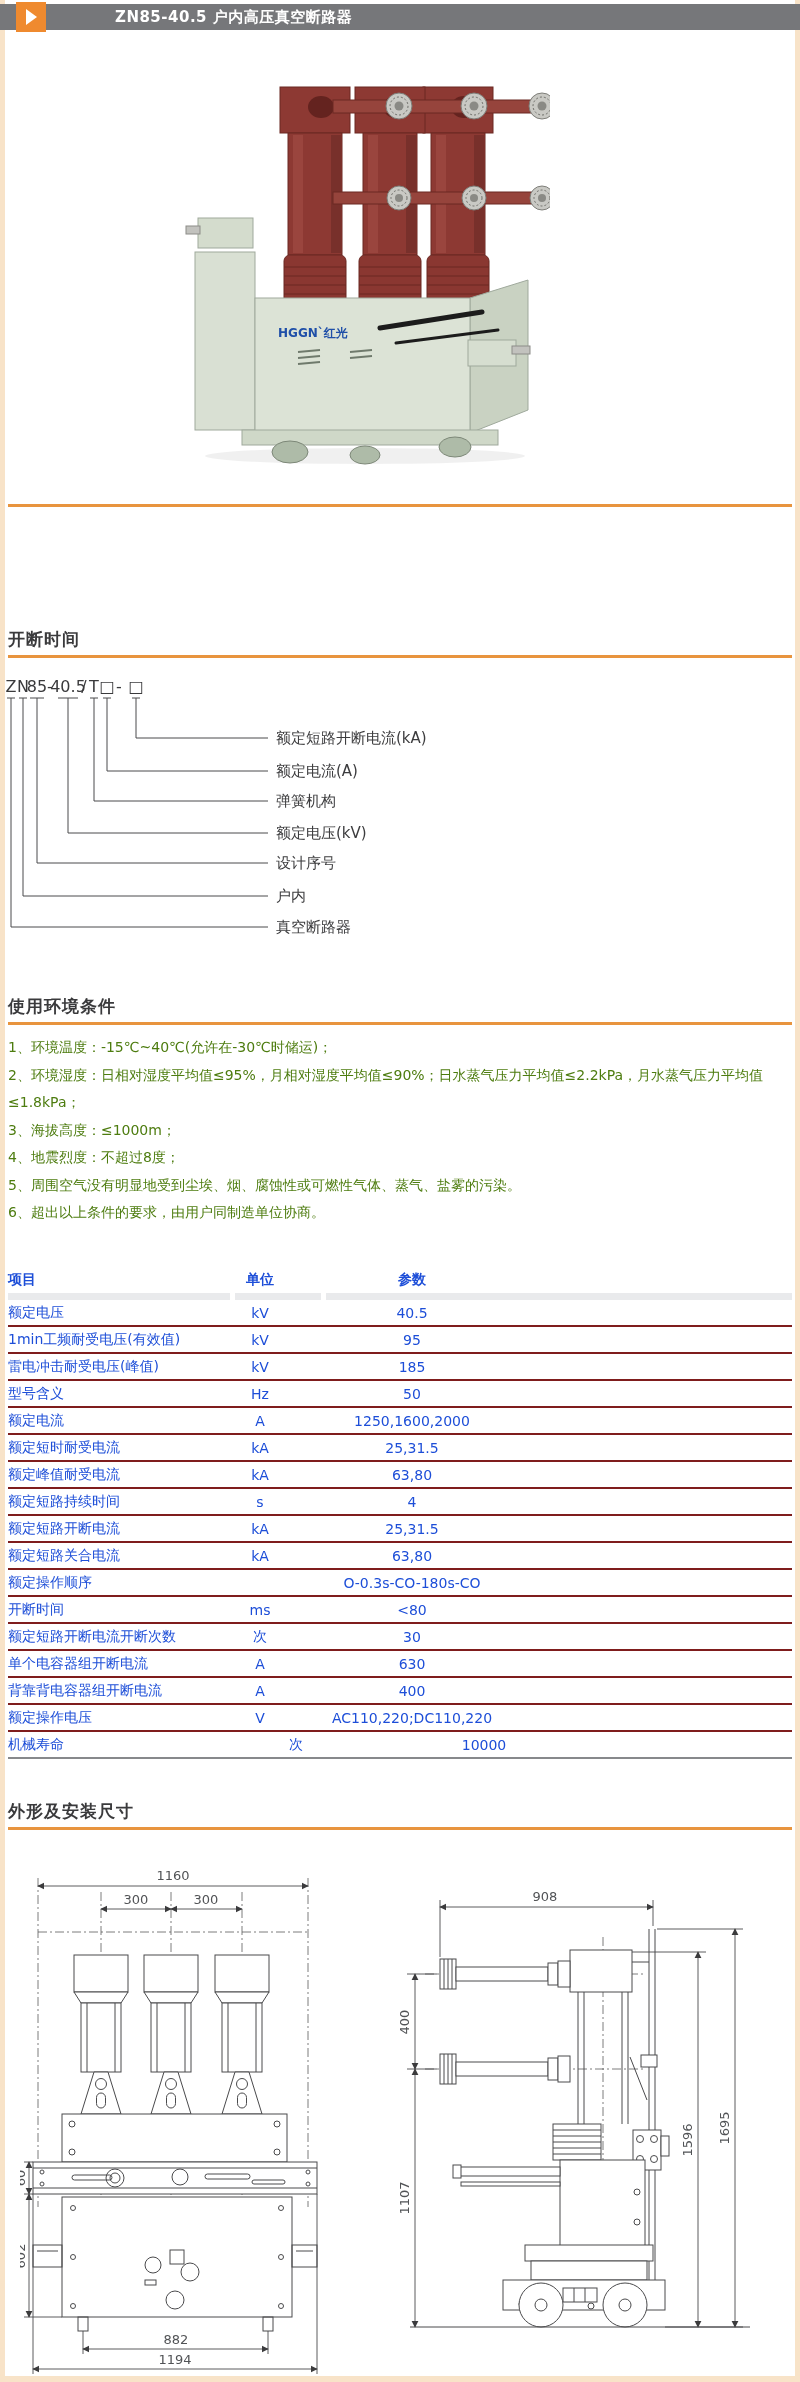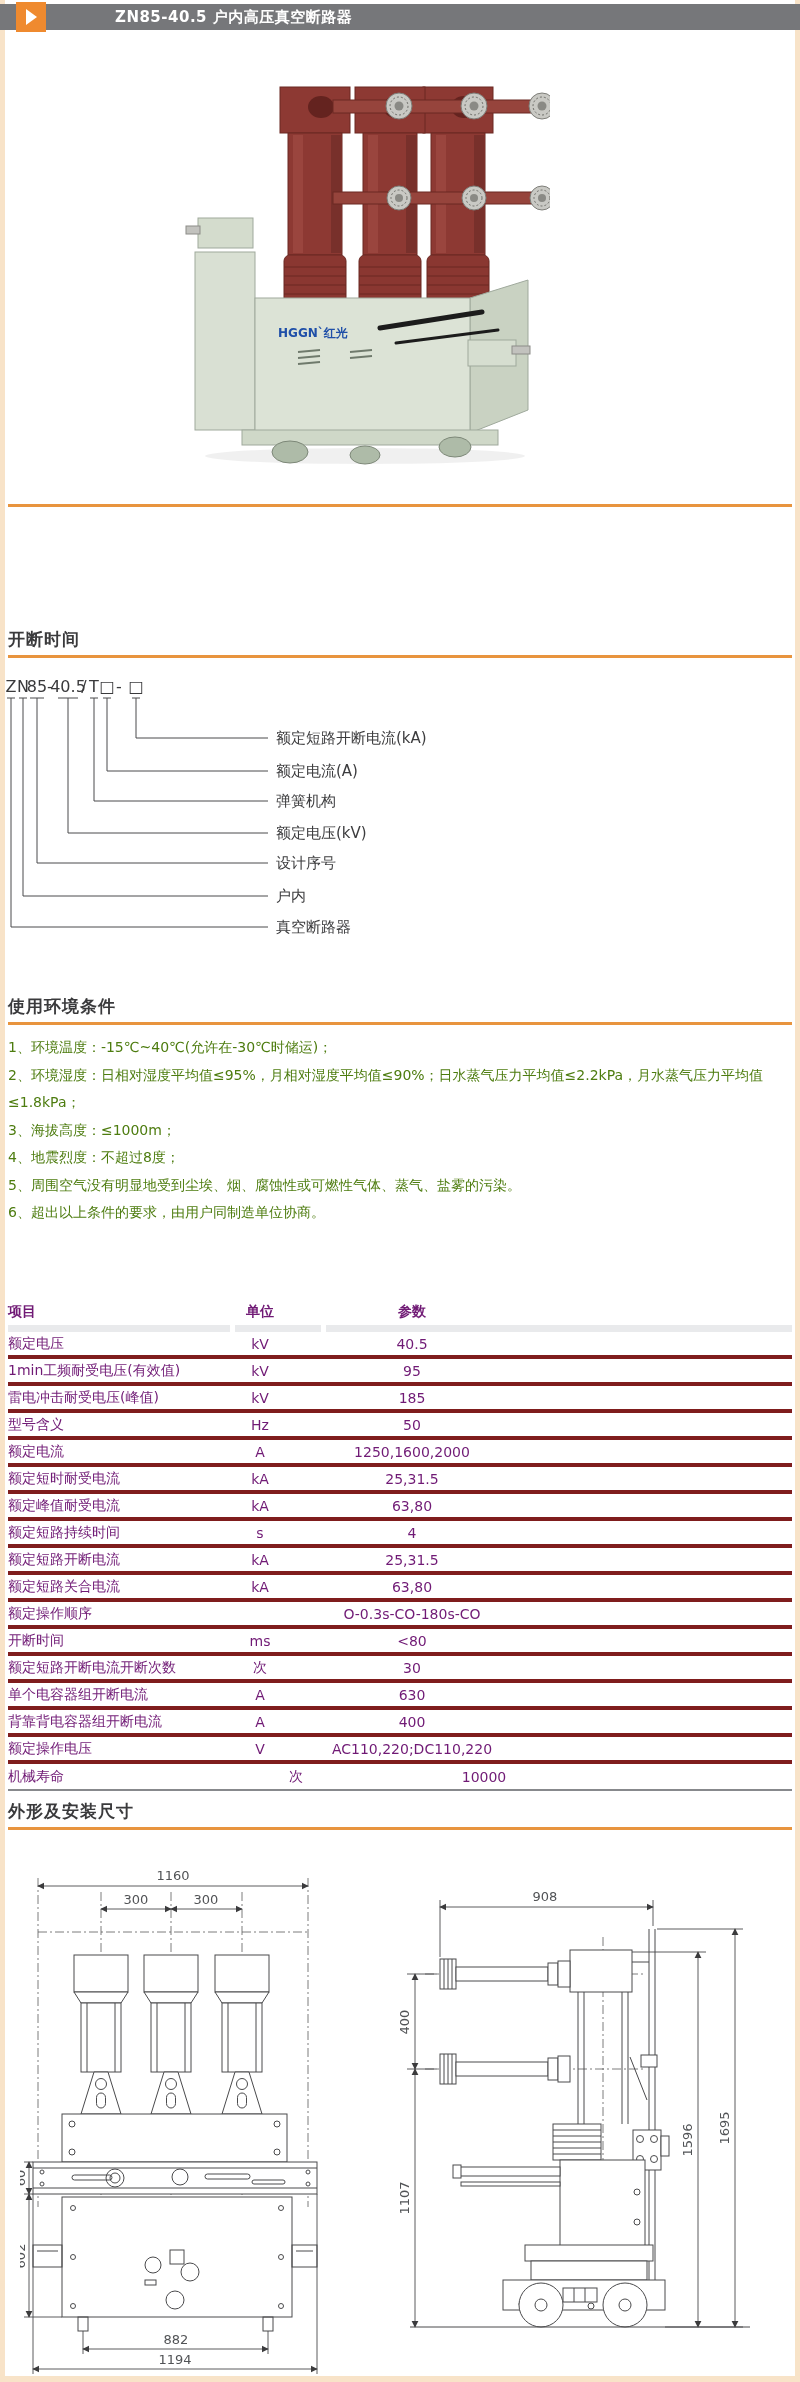--- a/index.html
+++ b/index.html
@@ -20,28 +20,28 @@
   .photo { position:absolute; left:150px; top:40px; z-index:1; }
 
   .sec { position:absolute; left:8px; width:784px; z-index:1; }
   .sec h2 { font-size:17px; font-weight:bold; color:#3a3a3c; letter-spacing:1px; }
   .rule { height:3px; background:#e8943e; margin-top:4px; }
   .sec p { margin-top:14px; font-size:14px; line-height:27px; color:#3e3e40; text-indent:2em; }
   .envlist { margin-top:9px; font-size:14px; line-height:27.5px; color:#4d7c0f; list-style:none; }
 
   .pbar { position:absolute; left:0; top:1241px; width:792px; height:23px; z-index:1;
           background:#f5c28e; color:#3a3a3c; font-weight:bold; font-size:16px; line-height:23px; padding-left:9px; }
-  .ptable { position:absolute; left:8px; top:1266px; width:784px; font-size:14px; color:#701a75; z-index:1;margin-top:32px; }
+  .ptable { position:absolute; left:8px; top:1266px; width:784px; font-size:14px; color:#1d4ed8; z-index:1; }
   .t-head, .t-row { display:grid; grid-template-columns:200px 104px 200px auto; height:27px; align-items:center; }
   .t-head { font-weight:bold; }
   .c-unit, .c-val { text-align:center; }
   .band { display:flex; height:7px; }
   .band .s { background:#e9eaec; }
   .band .s1 { width:222px; } .band .g { width:5px; } .band .s2 { width:86px; } .band .s3 { flex:1; }
-  .t-row { border-bottom:4px solid #7f1d1d; }
+  .t-row { border-bottom:2px solid #7f1d1d; }
   .t-row.last { border-bottom:2px solid #87898c;gap:36px; }
 
   .drawing { position:absolute; z-index:1; }
   svg .ln { stroke:#4a4a4c; stroke-width:1; fill:none; }
   svg .fw { stroke:#4a4a4c; stroke-width:1; fill:#ffffff; }
   svg .cl { stroke:#5a5a5c; stroke-width:0.8; fill:none; stroke-dasharray:9 3 2 3; }
   svg .dim { stroke:#4a4a4c; stroke-width:0.9; fill:none; }
   svg .dtxt { font-size:13px; fill:#515356; }
 </style>
 </head>

